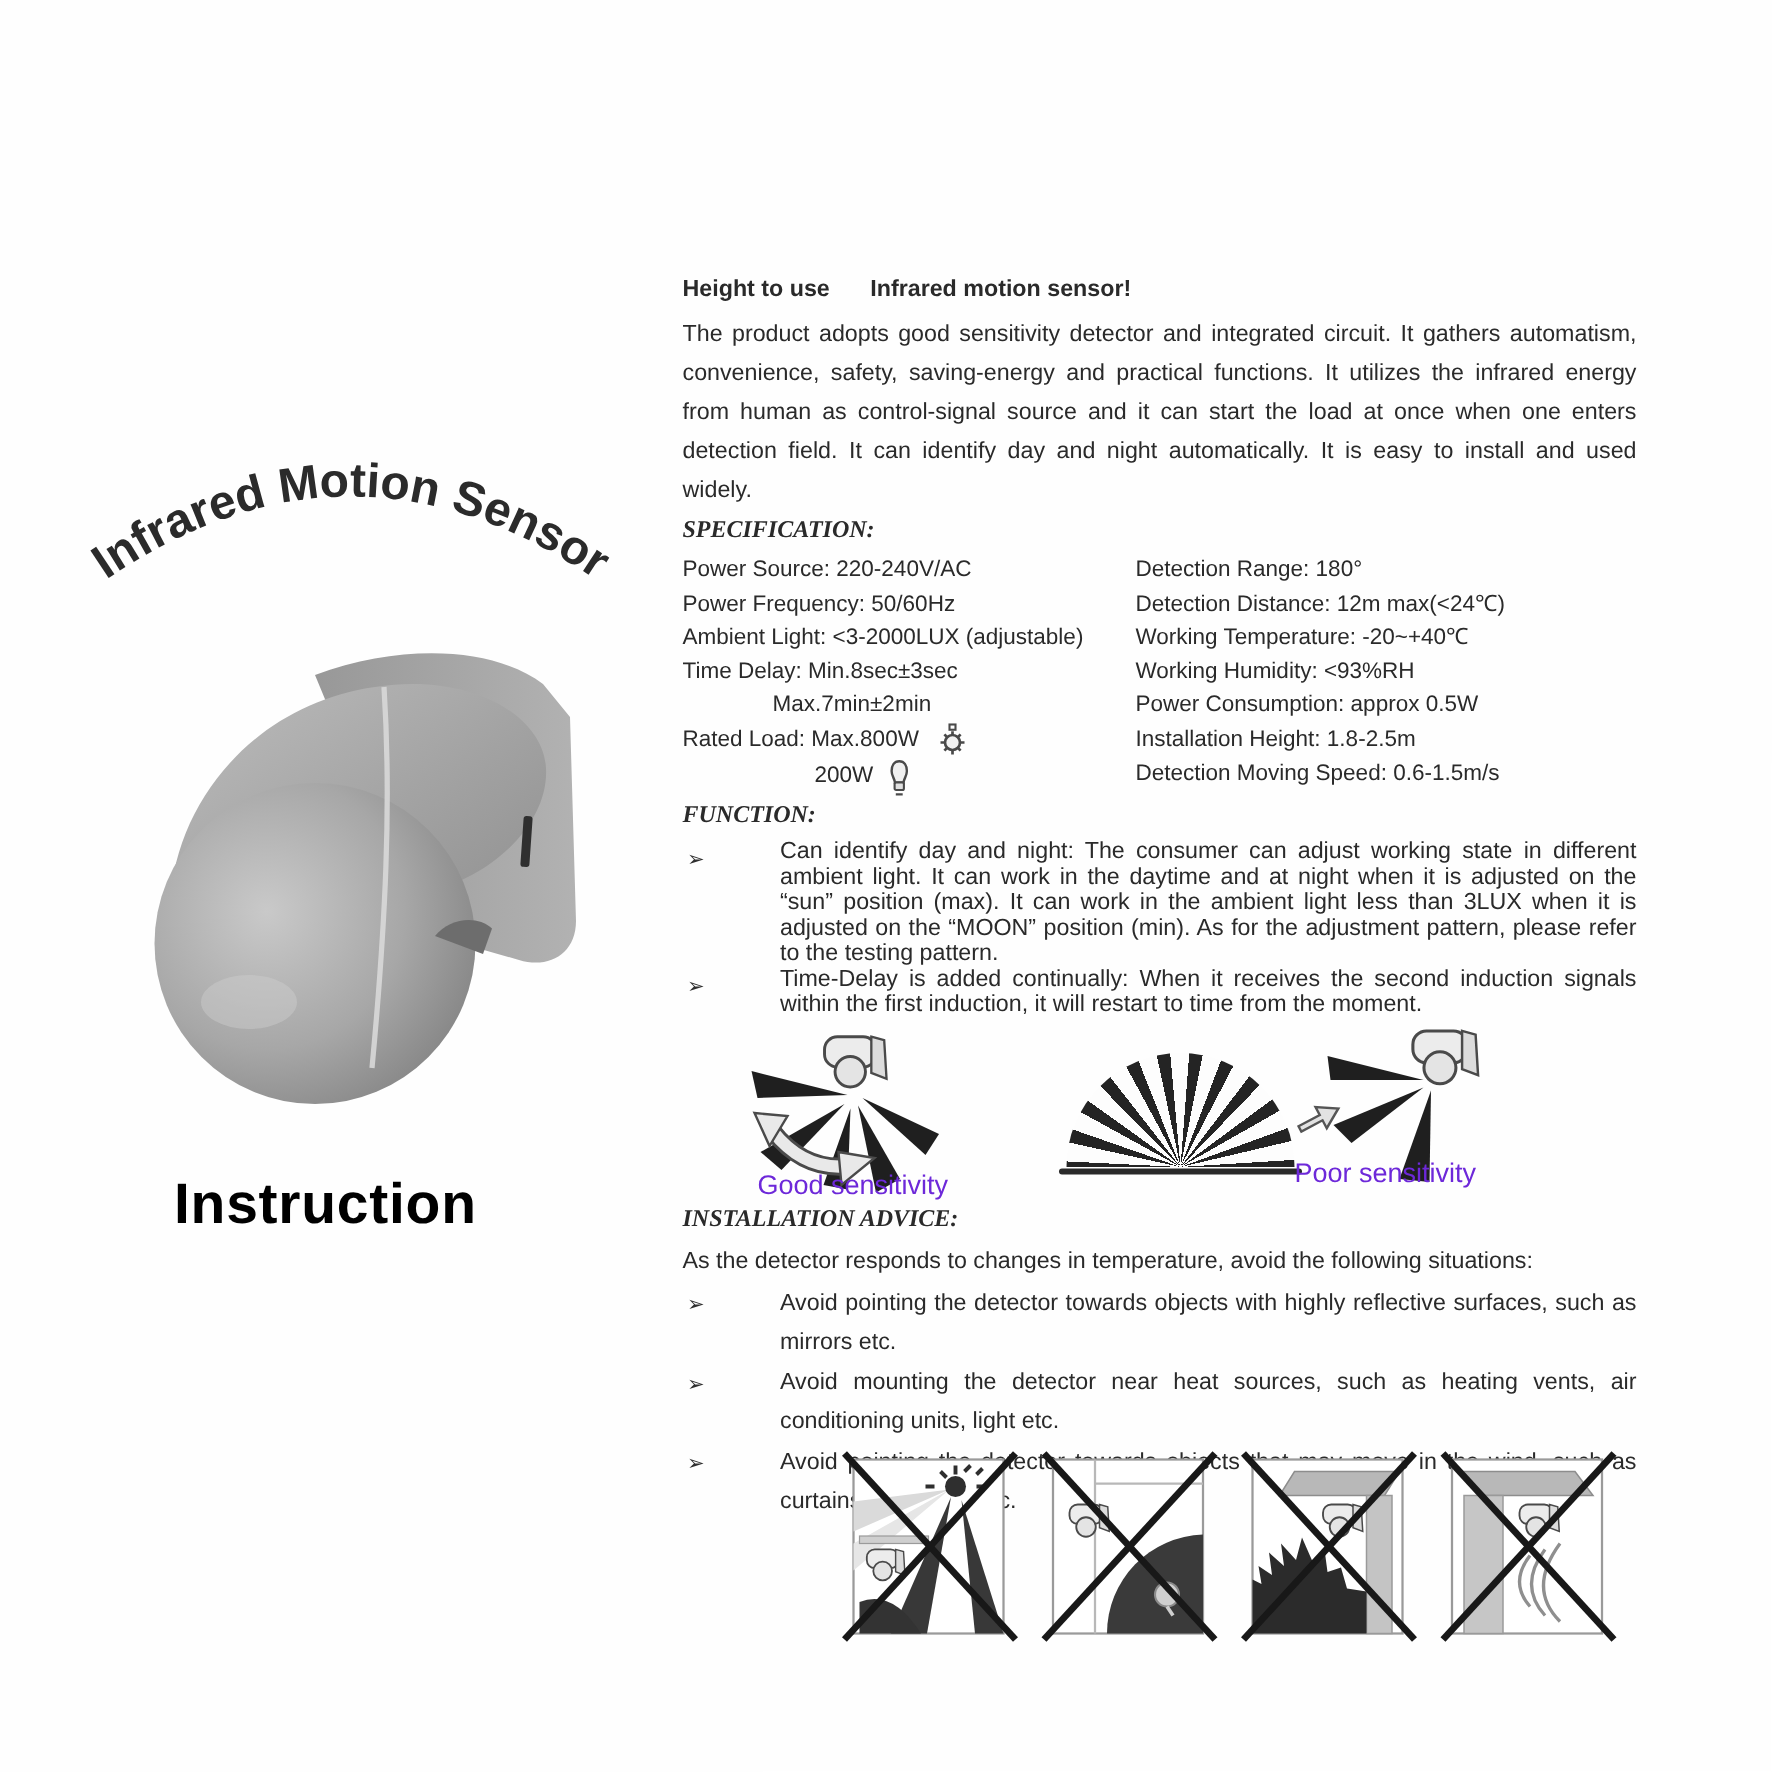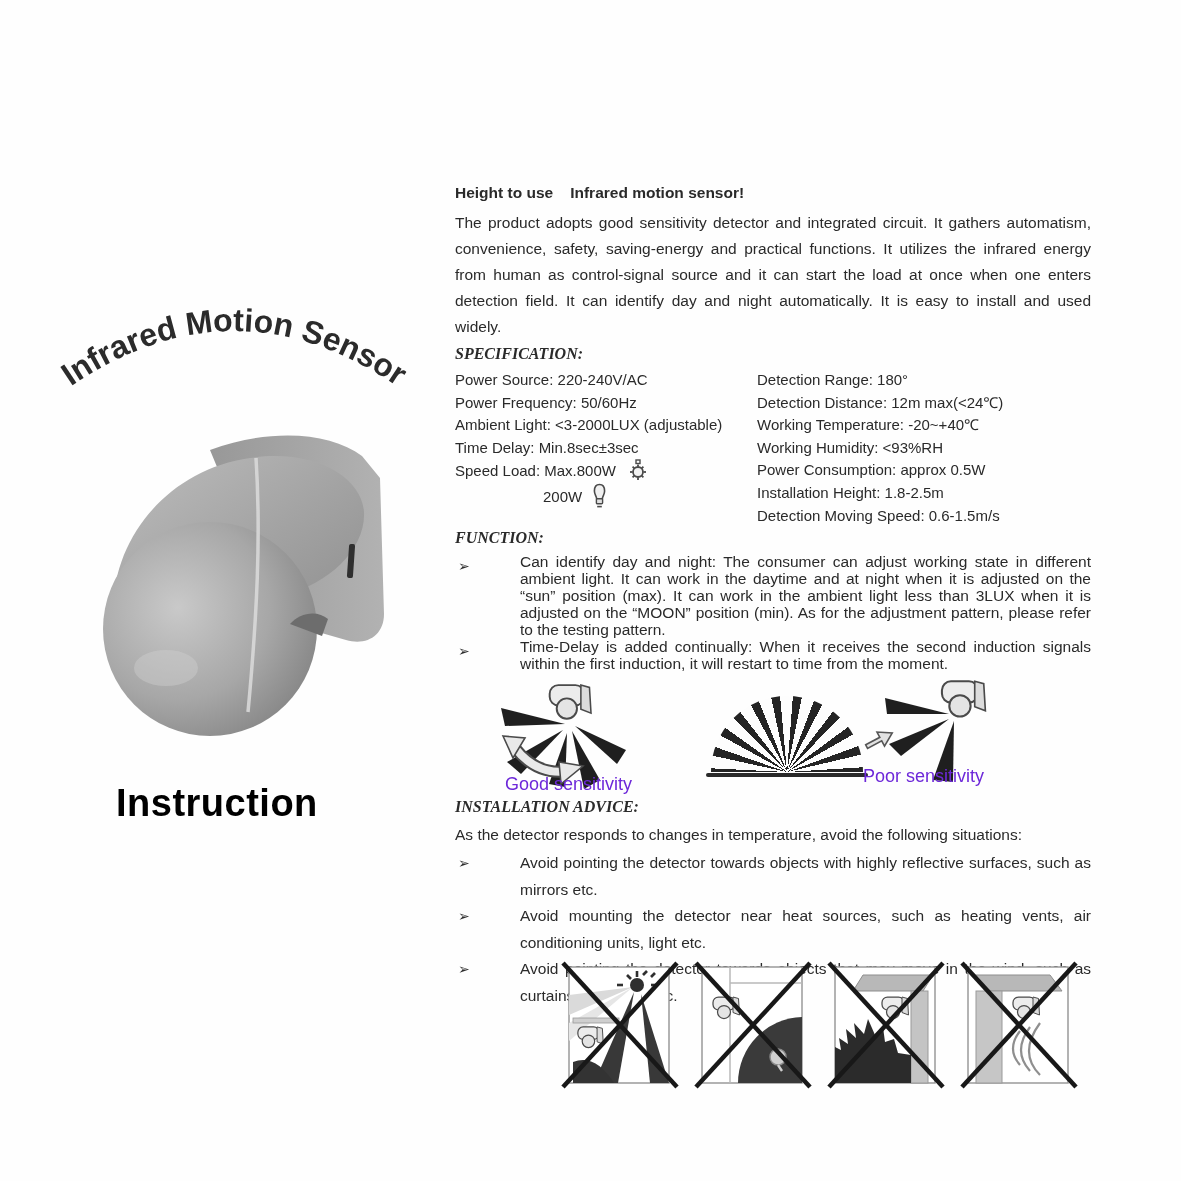--- a/index.html
+++ b/index.html
@@ -13,27 +13,27 @@
   .arc-title-svg{position:absolute;left:46px;top:280px;width:376px;height:126px;}
   .product-photo{position:absolute;left:60px;top:416px;width:338px;height:322px;}
   .instruction-label{
     position:absolute;left:116px;top:782px;
     font-size:38px;font-weight:bold;letter-spacing:.5px;color:#000000;
   }
 
   
   .right-col{position:absolute;left:455px;top:184px;width:636px;}
   .welcome-head{font-size:15.5px;font-weight:bold;margin:0 0 8px 0;}
-  .welcome-head .product{margin-left:17px;}
+  .welcome-head .product{margin-left:27px;}
   .body-par{font-size:15.5px;line-height:26px;text-align:justify;margin:0 0 5px 0;word-spacing:1.5px;}
   .sec-head{font-style:italic;font-weight:bold;font-size:16px;margin:2px 0 6px 0;font-family:Liberation Serif, serif;}
   .spec{display:flex;font-size:15px;line-height:22.6px;margin-bottom:2px;}
   .spec-left{width:302px;}
   .spec-right{flex:1;}
-  .spec-row{display:flex;align-items:center;white-space:nowrap;}
+  .spec-row{display:flex;align-items:flex-start;white-space:nowrap;}
   .ind1{padding-left:60px;}
   .ind2{padding-left:88px;}
   .spec-icon{margin-left:10px;display:inline-flex;align-items:center;}
   .bullet-row{display:flex;margin:0;}
   .bullet-mark{flex:0 0 62px;padding-left:3px;font-size:14px;line-height:27px;color:#2f2f2f;}
   .bullet-text{flex:1;font-size:15.5px;line-height:17px;text-align:justify;}
   .adv .bullet-text{line-height:26.5px;}
 
   
   .figures{position:relative;height:120px;margin:4px 0 0 0;}
@@ -115,22 +115,25 @@
           </div>
         <div class="spec-row">
             <span>Power Frequency: 50/60Hz</span>
           </div>
         <div class="spec-row">
             <span>Ambient Light: &lt;3-2000LUX (adjustable)</span>
           </div>
         <div class="spec-row">
             <span>Time Delay: Min.8sec±3sec</span>
           </div>
-        <div class="spec-row">
-          <span>Speed Load: Max.800W</span>
+        <div class="spec-row ind1">
+            <span>Max.7min±2min</span>
+          </div>
+        <div class="spec-row">
+          <span>Rated Load: Max.800W</span>
           <span class="spec-icon">
             <svg width="24" height="24" viewBox="0 0 24 24">
               <circle cx="12" cy="13" r="5" fill="#f2f2f2" stroke="#4a4a4a" stroke-width="1.8"></circle>
               <rect x="10" y="1" width="4" height="3.5" fill="none" stroke="#4a4a4a" stroke-width="1.4"></rect>
               <g stroke="#4a4a4a" stroke-width="1.8">
                 <line x1="12" y1="5.5" x2="12" y2="7.5"></line>
                   <line x1="12" y1="18.5" x2="12" y2="21"></line>
                 <line x1="4" y1="13" x2="6.5" y2="13"></line>
                   <line x1="17.5" y1="13" x2="20" y2="13"></line>
                 <line x1="6.6" y1="7.6" x2="8.3" y2="9.3"></line>

